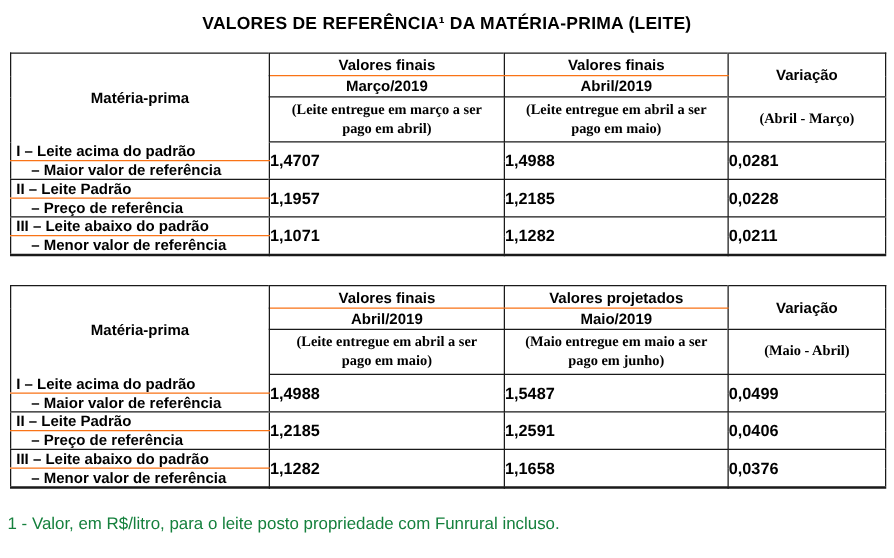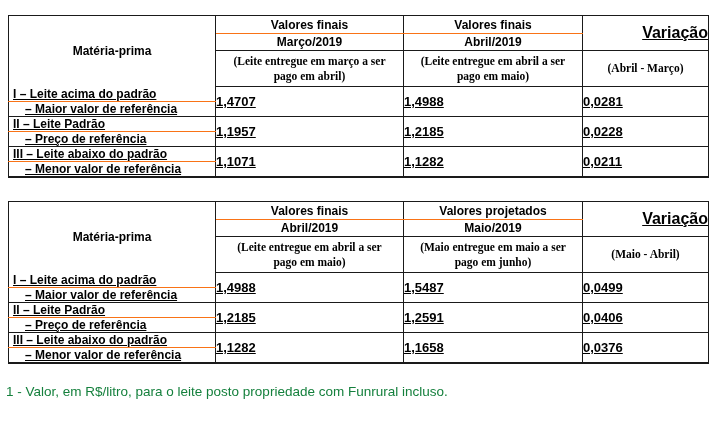--- a/index.html
+++ b/index.html
@@ -43,39 +43,38 @@
     vertical-align: middle;
     font-weight: bold;
     overflow: hidden;
   }
   .br  { border-right: 1px solid #1a1a1a; }
   .bbk { border-bottom: 1px solid #1a1a1a; }
   .bbg { border-bottom: 1px solid #f97316; }
   tr.r-h1 { height: 18px; }
   tr.r-h2 { height: 14px; }
   tr.r-h3 { height: 36px; font-family: Liberation Serif, serif; }
-  tr.r-sub { height: 15px; text-decoration: underline; }
+  tr.r-sub { height: 15px; }
   .c-materia {
     text-align: center;
     font-size: 12px;
   }
   .c-head {
     text-align: center;
     font-size: 12px;
     line-height: 16px;
   }
   .c-note {
     text-align: center;
     font-size: 11.5px;
     line-height: 15px;
   }
   .c-var {
-    text-align: right;
-    font-size: 16px;
-    text-decoration: underline;
+    text-align: center;
+    font-size: 12px;
   }
   .c-label {
     text-align: left;
     font-size: 12px;
     padding-left: 4px;
     white-space: nowrap;
   }
   .c-sublabel {
     text-align: left;
     font-size: 12px;
@@ -91,20 +90,21 @@
     font-size: 13.5px;
     font-weight: normal;
     color: #15803d;
   }
 </style>
 </head>
 <body>
 
 <div class="page">
 
+  <h1 class="title">VALORES DE REFERÊNCIA¹ DA MATÉRIA-PRIMA (LEITE)</h1>
 
   <table class="ref ref-1">
     <colgroup>
         <col class="c1">
         <col class="c2">
         <col class="c3">
         <col class="c4">
       </colgroup>
     <tbody>
       <tr class="r-h1">

